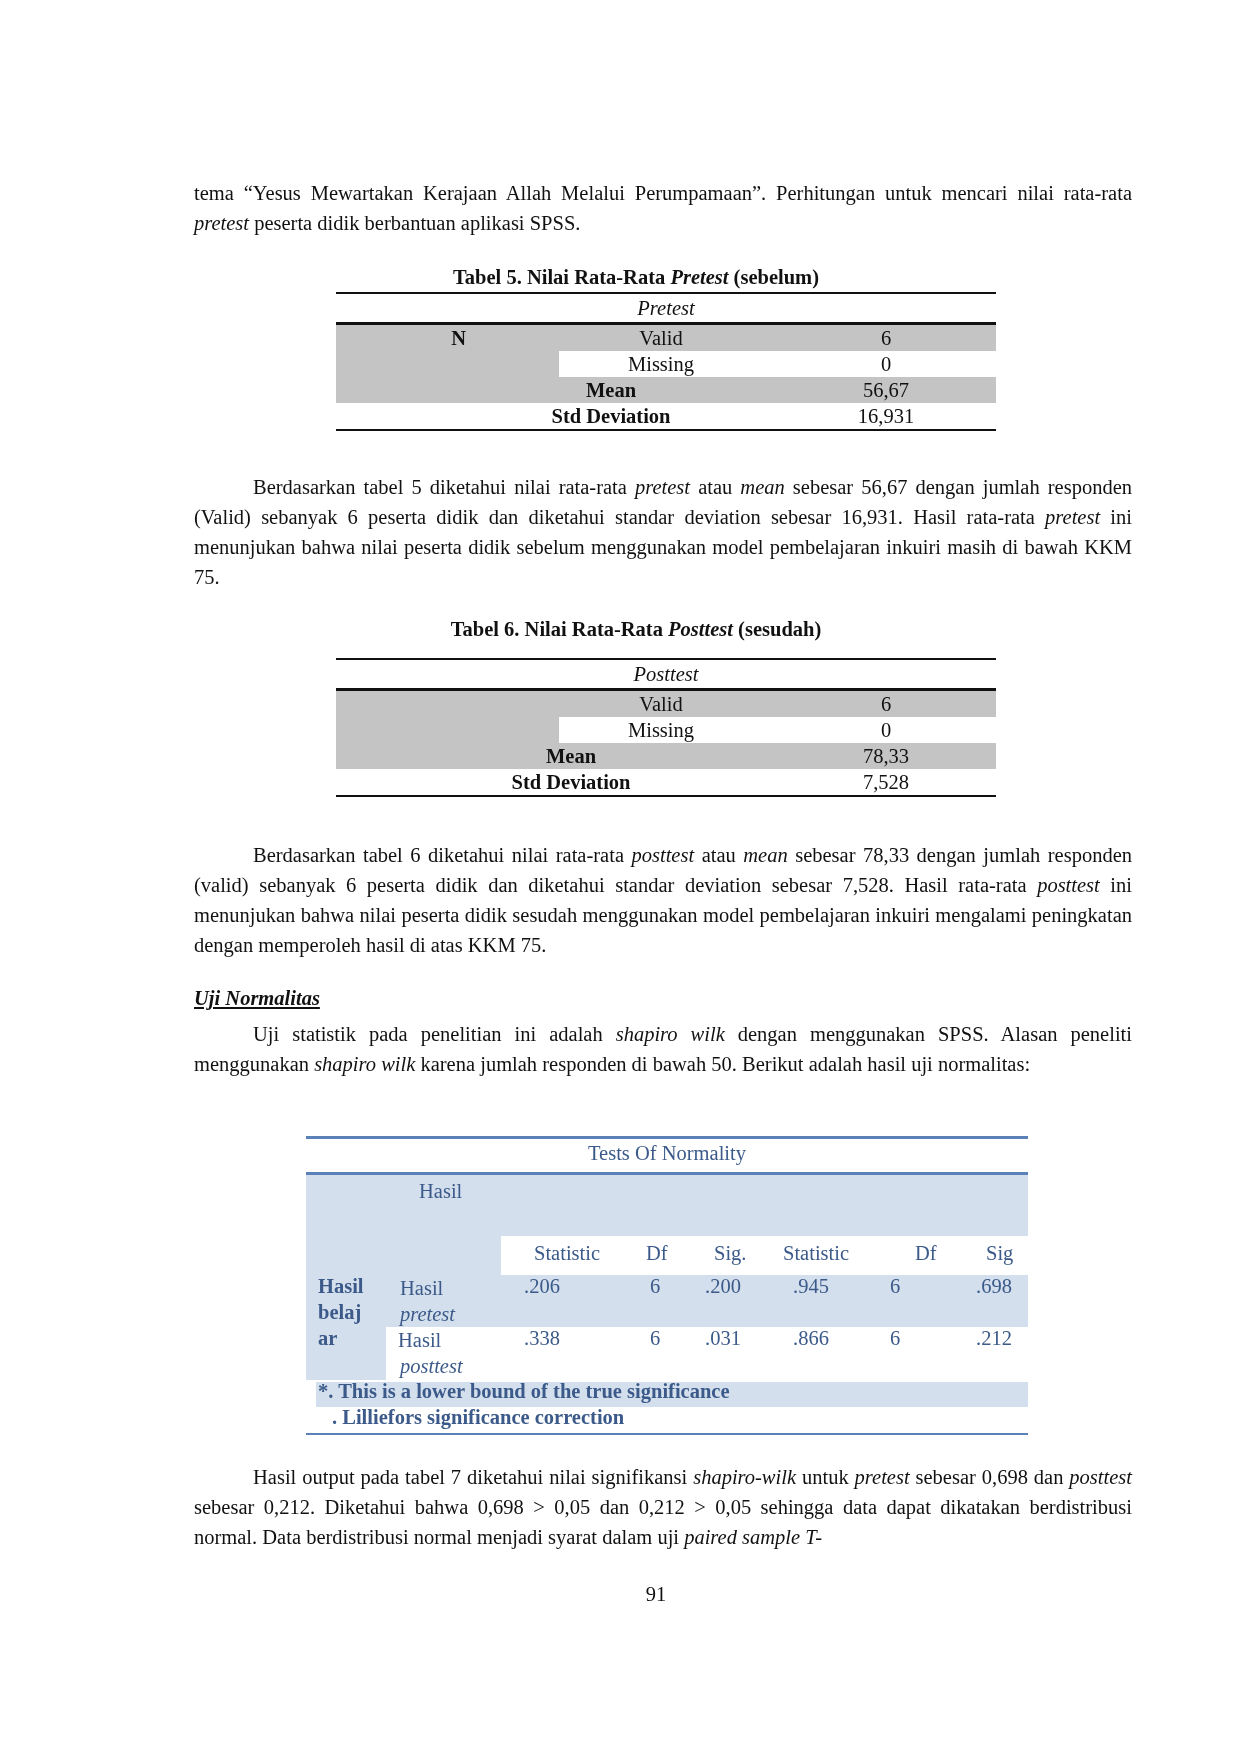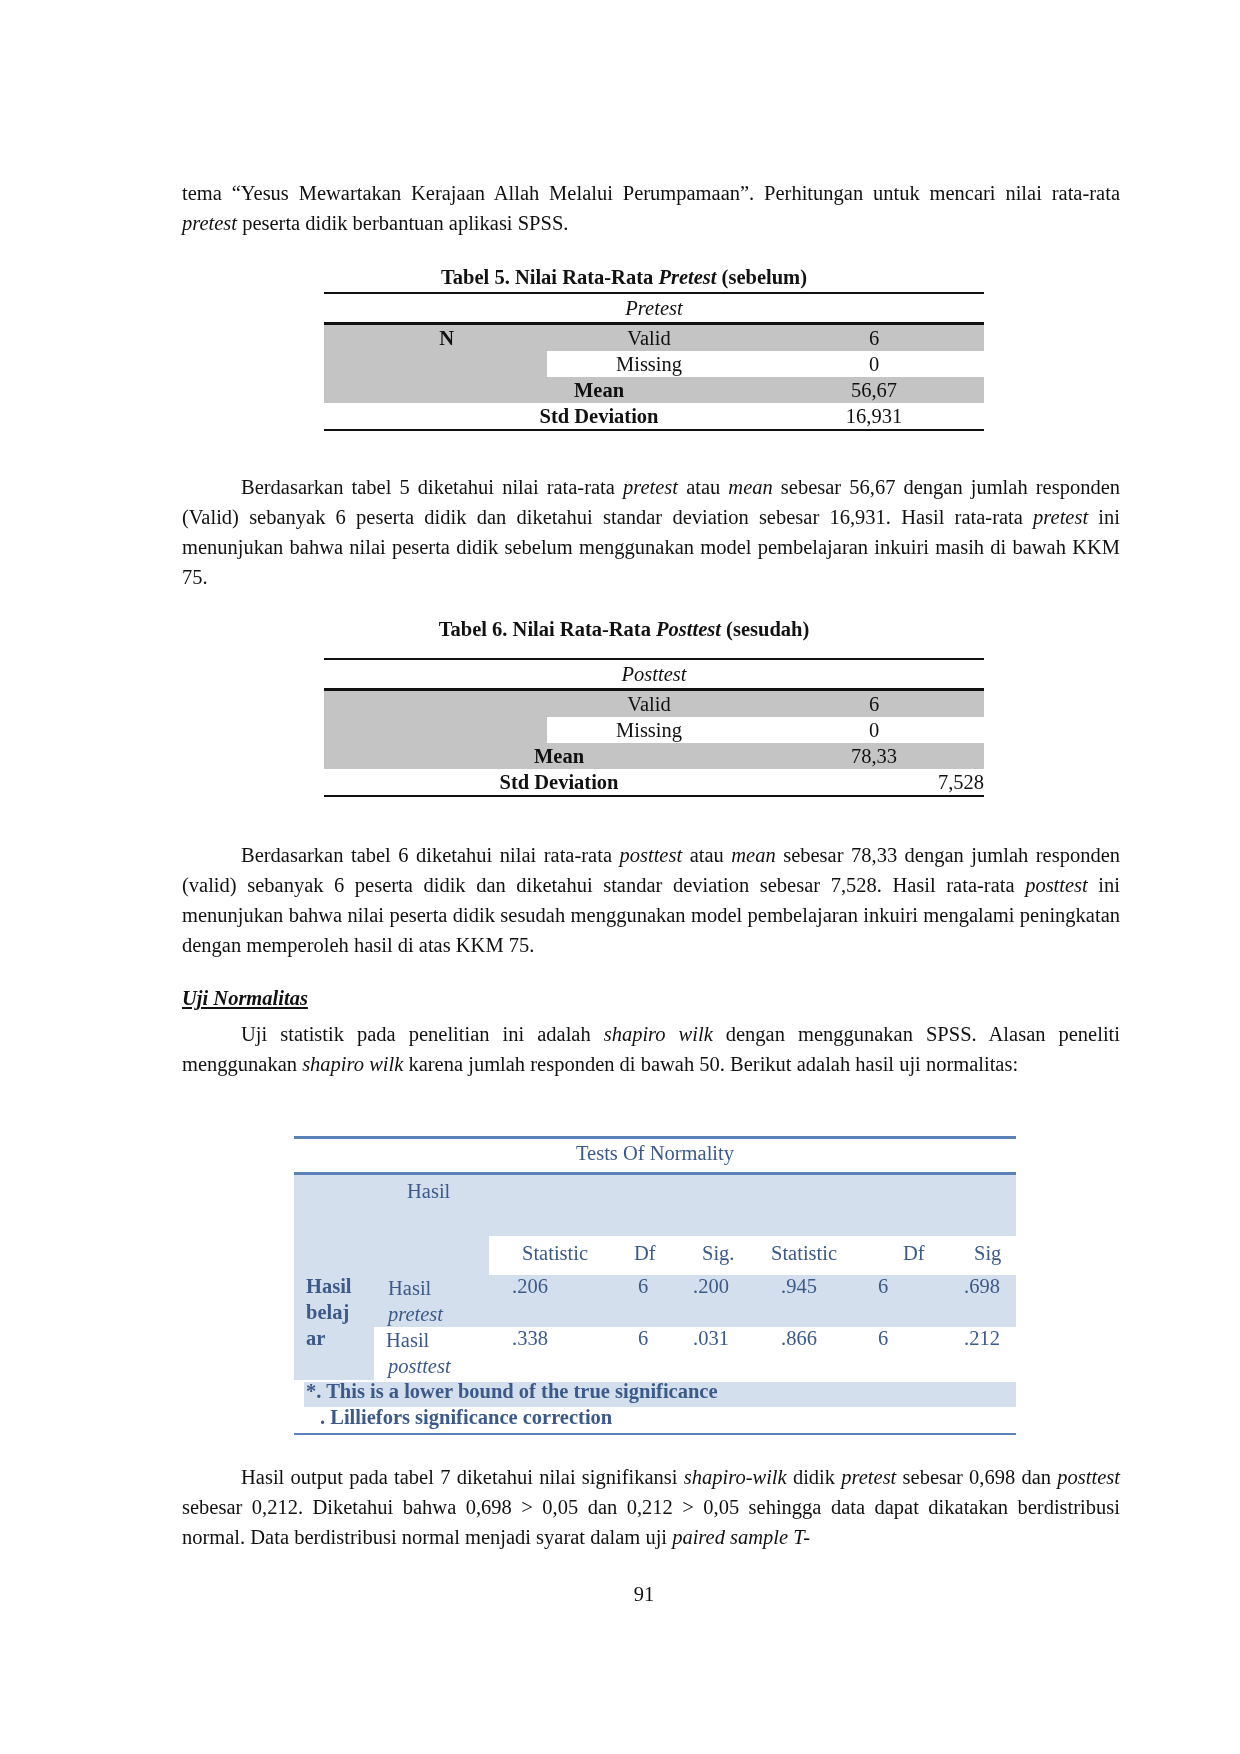--- a/index.html
+++ b/index.html
@@ -1,18 +1,18 @@
 <!DOCTYPE html>
 <html><head>
 <meta charset="utf-8">
 <style>
   html, body { margin: 0; padding: 0; background: #ffffff; }
   body { width: 1240px; height: 1754px; position: relative; overflow: hidden;
          font-family: "Liberation Serif", "DejaVu Serif", serif; color: #111; }
-  .page { position: absolute; left: 4px; top: 0; width: 1060px; height: 1754px; }
+  .page { position: absolute; left: 16px; top: 0; width: 1060px; height: 1754px; }
   .para { position: absolute; left: 178px; width: 938px; font-size: 20.5px; line-height: 30px;
           text-align: justify; text-align-last: left; }
   .indent { text-indent: 59px; }
   i, .it { font-style: italic; }
   .caption { position: absolute; left: 0; width: 1240px; text-align: center; font-weight: bold; font-size: 20.5px; }
 
   
   .gtab { position: absolute; left: 320px; width: 660px; font-size: 20.5px; }
   .gtab .row { position: absolute; left: 0; width: 660px; height: 26px; line-height: 26px; }
   .gtab .gray { background: #c4c4c4; }
@@ -89,21 +89,21 @@
       <div style="position:absolute; left:223px; width:437px; height:26px; background:#fff;"></div>
       <span class="cell" style="left:210px; width:230px;">Missing</span>
       <span class="cell" style="left:440px; width:220px;">0</span>
     </div>
     <div class="row gray" style="top:85px;">
       <span class="cell" style="left:90px; width:290px; font-weight:bold;">Mean</span>
       <span class="cell" style="left:440px; width:220px;">78,33</span>
     </div>
     <div class="row" style="top:111px;">
       <span class="cell" style="left:90px; width:290px; font-weight:bold;">Std Deviation</span>
-      <span class="cell" style="left:440px; width:220px;text-align:right;">7,528</span>
+      <span class="cell" style="left:440px; width:220px;">7,528</span>
     </div>
     <div class="rule" style="top:137px;"></div>
   </div>
 
   <div class="para indent" style="top:840px;">
     <span>Berdasarkan tabel 6 diketahui nilai rata-rata </span><i>posttest</i><span> atau </span><i>mean</i><span> sebesar 78,33 dengan jumlah responden (valid) sebanyak 6 peserta didik dan diketahui standar deviation sebesar 7,528. Hasil rata-rata </span><i>posttest</i><span> ini menunjukan bahwa nilai peserta didik sesudah menggunakan model pembelajaran inkuiri mengalami peningkatan dengan memperoleh hasil di atas KKM 75.</span>
   </div>
 
   <div class="para" style="top:983px; font-weight:bold; font-style:italic;text-decoration:underline;">Uji Normalitas</div>
 
@@ -159,17 +159,17 @@
     <div class="abs" style="top:191px; left:584px;">6</div>
     <div class="abs" style="top:191px; left:670px;">.212</div>
 
     <div class="abs blue" style="top:246px; left:10px; width:712px; height:25px;"></div>
     <div class="abs" style="top:244px; left:12px; font-weight:bold;">*. This is a lower bound of the true significance</div>
     <div class="abs" style="top:270px; left:26px; font-weight:bold;">. Lilliefors significance correction</div>
     <div class="hline" style="top:297px; height:2px;"></div>
   </div>
 
   <div class="para indent" style="top:1462px;">
-    <span>Hasil output pada tabel 7 diketahui nilai signifikansi </span><i>shapiro-wilk</i><span> didik </span><i>pretest</i><span> sebesar 0,698 dan </span><i>posttest</i><span> sebesar 0,212. Diketahui bahwa 0,698 &gt; 0,05 dan 0,212 &gt; 0,05 sehingga data dapat dikatakan berdistribusi normal. Data berdistribusi normal menjadi syarat dalam uji </span><i>paired sample T-</i>
+    <span>Hasil output pada tabel 7 diketahui nilai signifikansi </span><i>shapiro-wilk</i><span> untuk </span><i>pretest</i><span> sebesar 0,698 dan </span><i>posttest</i><span> sebesar 0,212. Diketahui bahwa 0,698 &gt; 0,05 dan 0,212 &gt; 0,05 sehingga data dapat dikatakan berdistribusi normal. Data berdistribusi normal menjadi syarat dalam uji </span><i>paired sample T-</i>
   </div>
 
   <div class="pnum">91</div>
 </div>
 
 </body></html>

